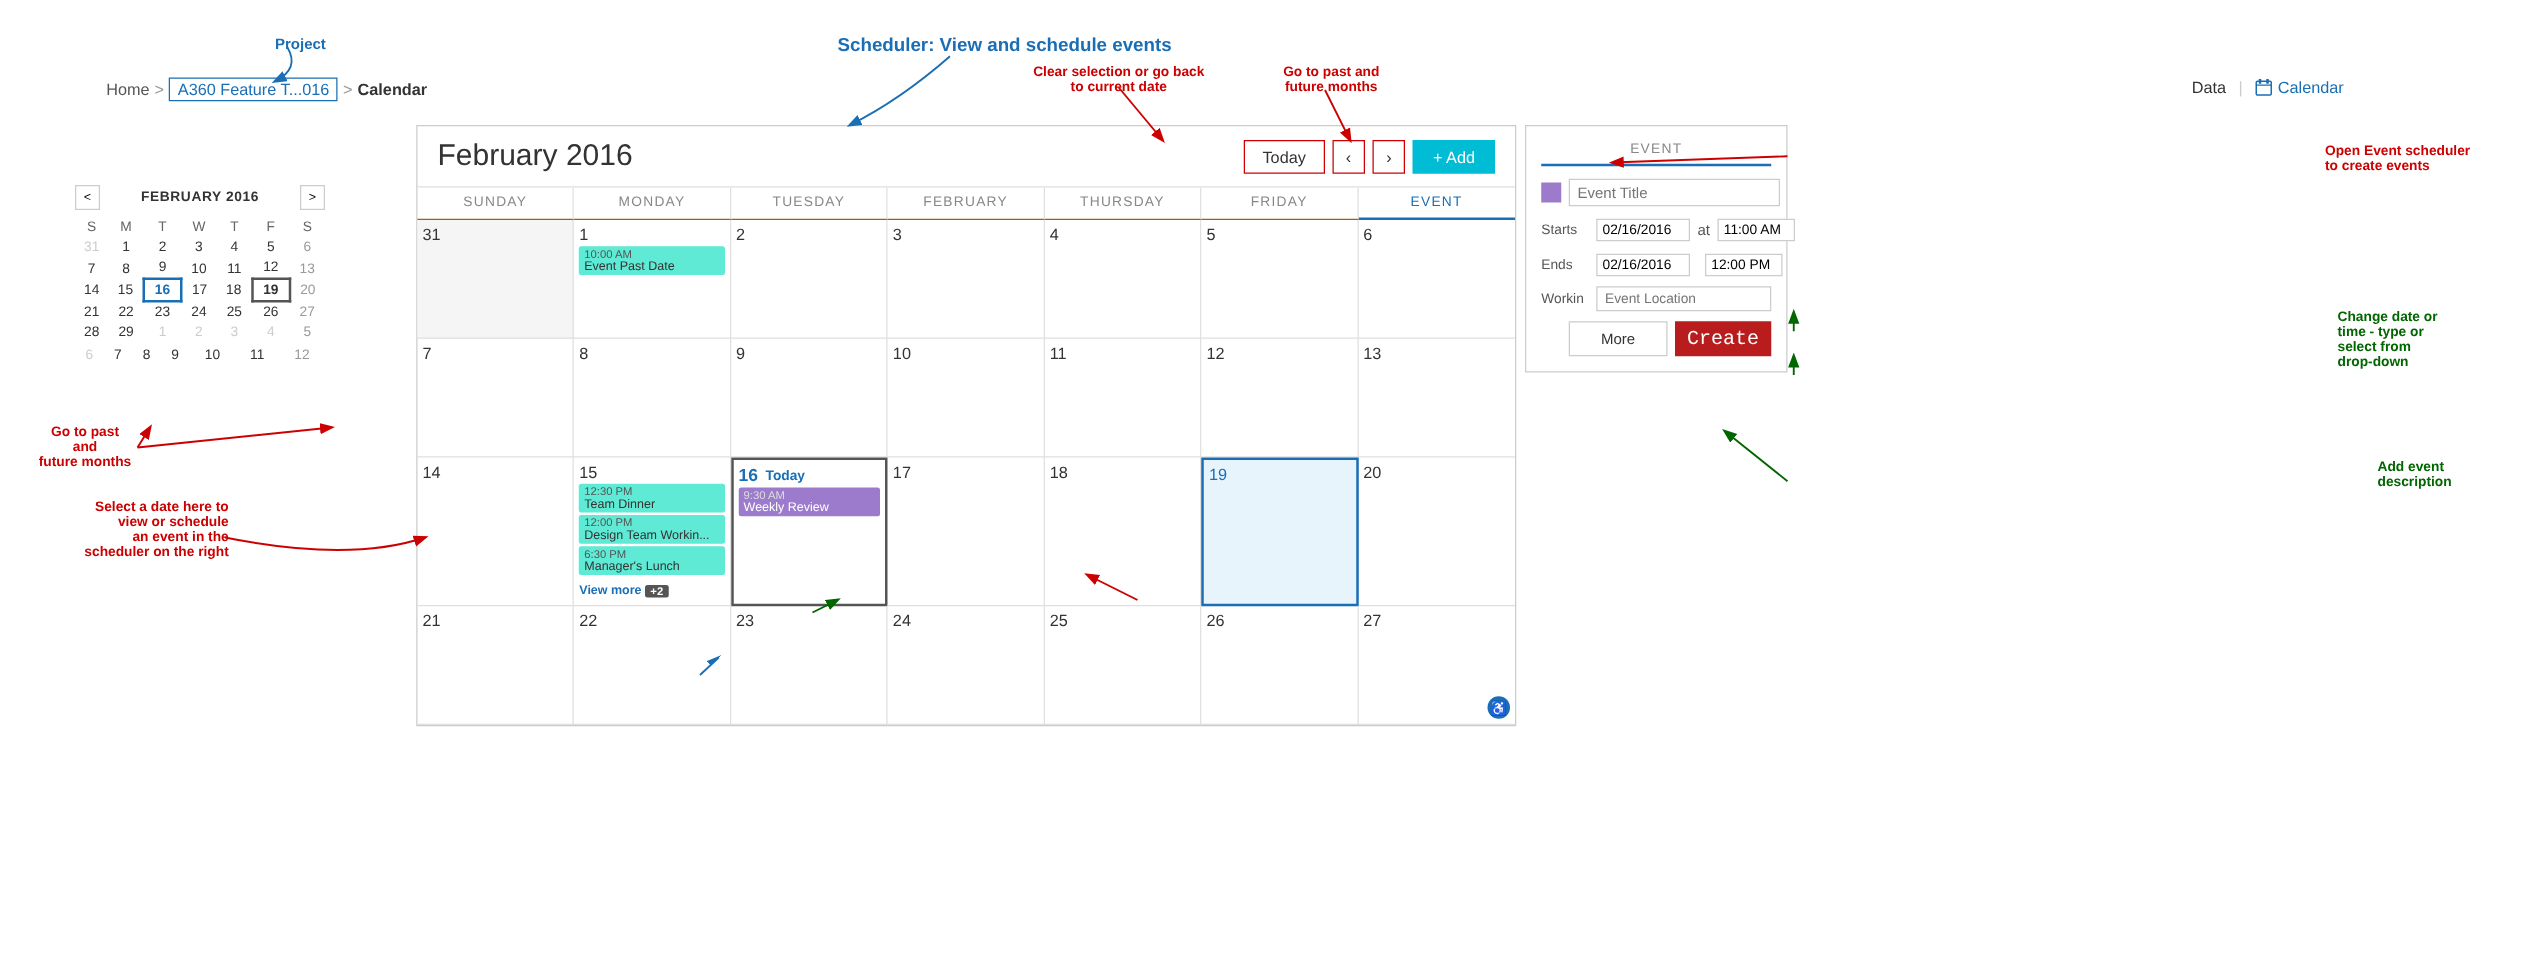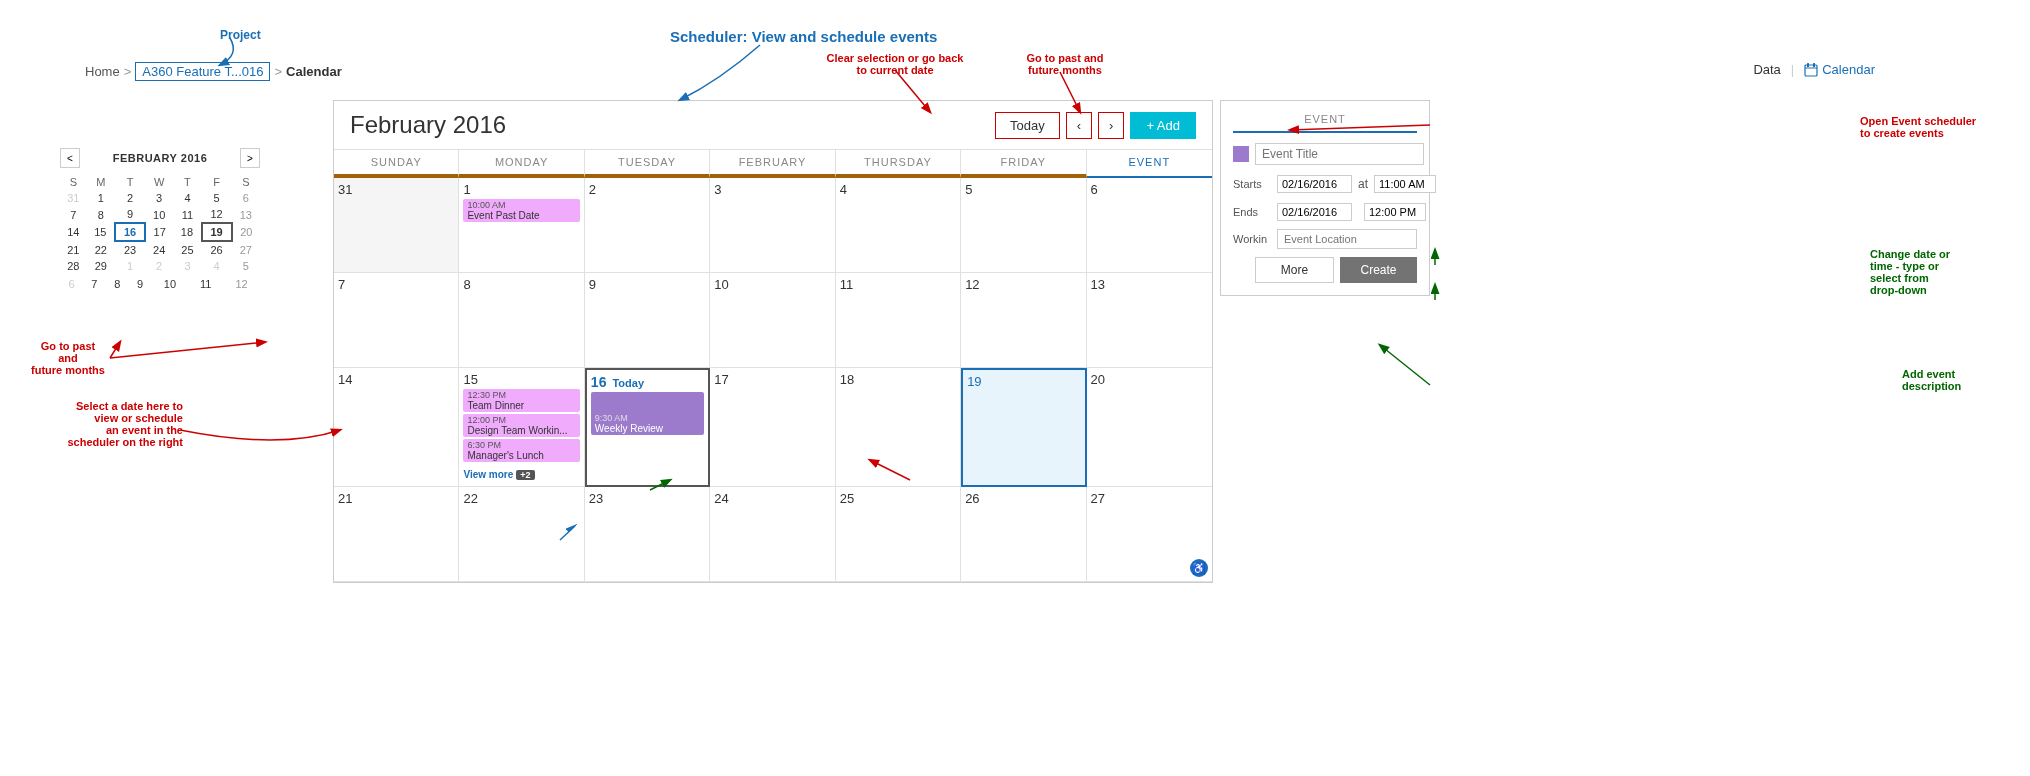--- a/index.html
+++ b/index.html
@@ -174,21 +174,21 @@
 
     .cal-grid {
       display: grid;
       grid-template-columns: repeat(7, 1fr);
     }
     .cal-day-header {
       text-align: center;
       font-size: 11px;
       color: #888;
       padding: 6px 0;
-      border-bottom: 4px solid #a16207;
+      border-bottom: 1px solid #a16207;
       border-right: 1px solid #e0e0e0;
       letter-spacing: 1px;
     }
     .cal-day-header:last-child { border-right: none; }
     .cal-day-header.event-col {
       color: #1a6eb5;
       border-bottom: 2px solid #1a6eb5;
     }
 
     .cal-cell {
@@ -205,21 +205,21 @@
     .cal-cell.selected-cell { background: #e8f4fb; border: 2px solid #1a6eb5; }
 
     .day-num {
       font-size: 13px;
       color: #333;
       margin-bottom: 2px;
     }
     .day-num.today-num { color: #1a6eb5; font-weight: bold; font-size: 14px; }
 
     .event-pill {
-      background: #f0abfc;
+      background: #5eead4;
       color: #333;
       font-size: 10px;
       padding: 1px 4px;
       margin-bottom: 2px;
       border-radius: 2px;
       overflow: hidden;
       white-space: nowrap;
       text-overflow: ellipsis;
       cursor: pointer;
     }
@@ -324,26 +324,27 @@
       flex: 1;
       border: 1px solid #ccc;
       background: #fff;
       padding: 5px;
       font-size: 12px;
       cursor: pointer;
       color: #333;
     }
     .btn-create {
       flex: 1;
-      background: #737373;
+      background: #b91c1c;
       color: #fff;
       border: none;
       padding: 5px;
-      font-size: 12px;
-      cursor: pointer;
+      font-size: 16px;
+      cursor: pointer;
+      font-family: Liberation Mono, monospace;
     }
 
     
     .svg-overlay {
       position: absolute;
       top: 0;
       left: 0;
       width: 2030px;
       height: 776px;
       pointer-events: none;
@@ -598,21 +599,21 @@
       <div style="margin-top:2px;">
         <span class="view-more">View more <span class="more-badge">+2</span></span>
       </div>
     </div>
     <div class="cal-cell today-cell" style="border:2px solid #555; position:relative;">
       <div style="display:flex; align-items:center; gap:6px;">
         <div class="day-num today-num">16</div>
         <span style="font-size:11px; color:#1a6eb5; font-weight:bold;">Today</span>
       </div>
       <div class="event-pill purple-dark">
-        <span class="event-pill-time" style="color:#ddd;margin-top:20px;">9:30 AM</span>
+        <span class="event-pill-time" style="color:#ddd;">9:30 AM</span>
         <span>Weekly Review</span>
       </div>
     </div>
     <div class="cal-cell">
       <div class="day-num">17</div>
     </div>
     <div class="cal-cell">
       <div class="day-num">18</div>
     </div>
     <div class="cal-cell selected-cell">

